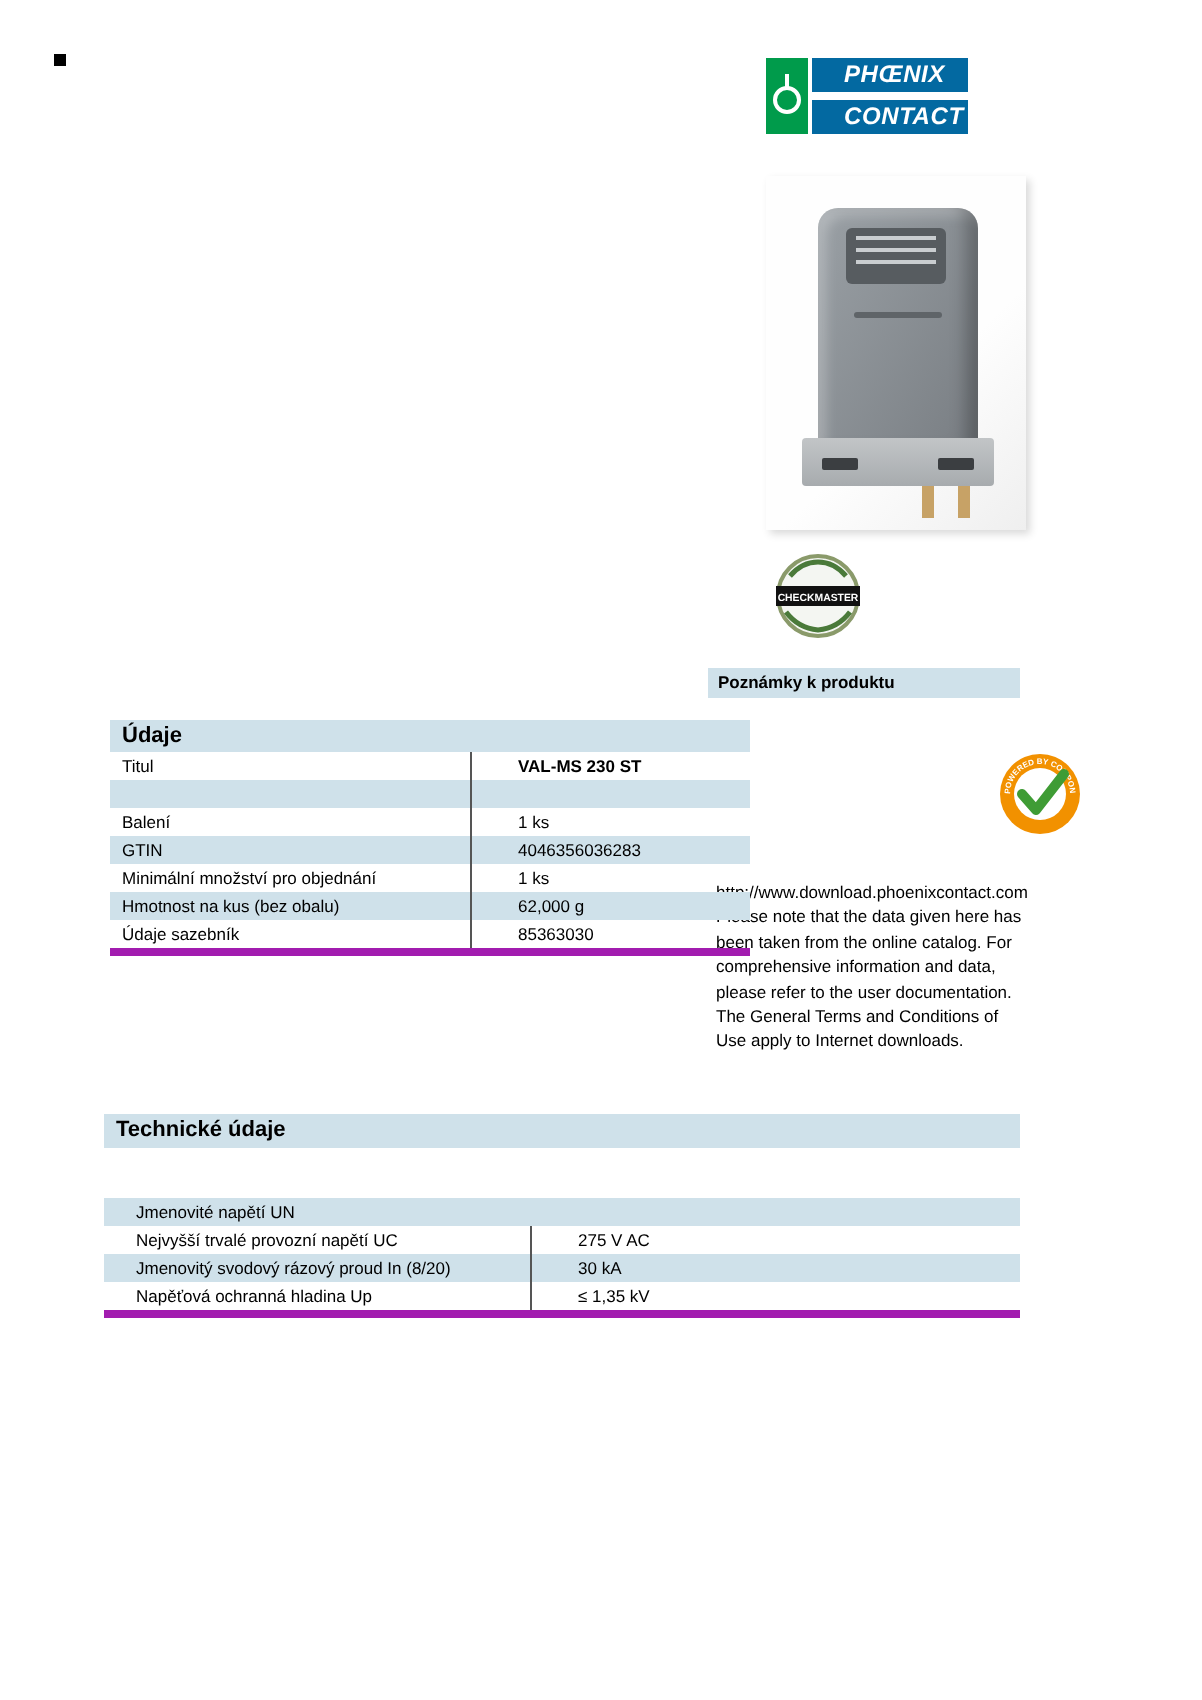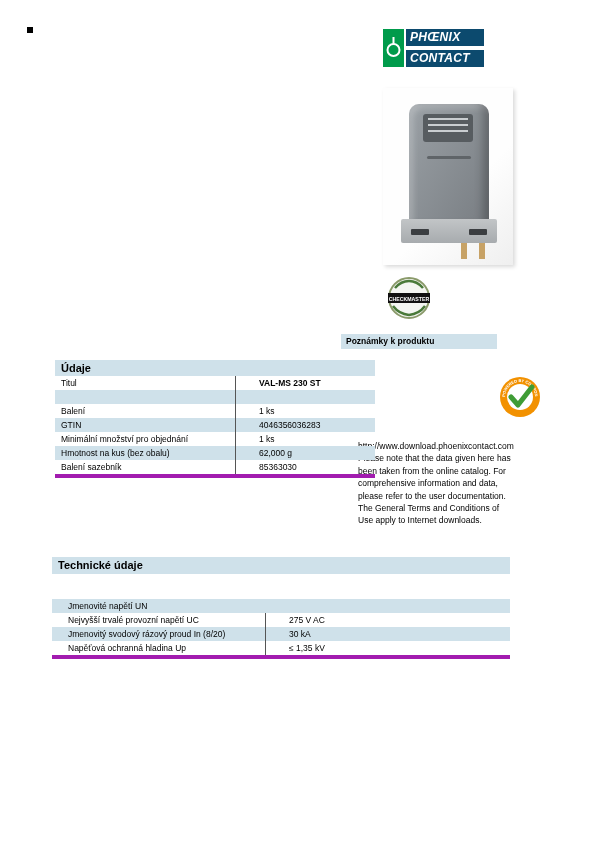--- a/index.html
+++ b/index.html
@@ -5,22 +5,22 @@
   html,body { margin:0; padding:0; background:#ffffff; }
   body { font-family:"Liberation Sans", sans-serif; color:#000; }
   .page { position:relative; width:601px; height:850px; background:#ffffff; overflow:hidden; }
 
   .reg-mark { position:absolute; left:27px; top:27px; width:6px; height:6px; background:#000; }
 
   
   .logo { position:absolute; left:383px; top:29px; width:101px; height:38px; display:flex; }
   .logo-green { width:21px; background:#009b4b; position:relative; margin-right:2px; }
   .logo-text { flex:1; display:flex; flex-direction:column; justify-content:space-between; }
-  .logo-bar { height:17px; background:#0c4a6e; color:#fff; font-weight:bold; font-style:italic;
-              font-size:12px; line-height:17px; padding-left:4px; letter-spacing:0.3px; }
+  .logo-bar { height:17px; background:#0369a1; color:#fff; font-weight:bold; font-style:italic;
+              font-size:12px; line-height:17px; padding-left:16px; letter-spacing:0.3px; }
 
   
   .photo { position:absolute; left:383px; top:88px; width:130px; height:177px;
            background:linear-gradient(135deg,#fefefe 60%,#efefef); box-shadow:2px 2px 4px rgba(0,0,0,0.15); }
   .module-body { position:absolute; left:26px; top:16px; width:80px; height:126px;
                  background:linear-gradient(120deg,#9aa0a5,#787d82); border-radius:10px 10px 4px 4px;
                  box-shadow:inset -6px -4px 8px rgba(0,0,0,0.25), inset 4px 4px 6px rgba(255,255,255,0.25); }
   .module-label { position:absolute; left:14px; top:10px; width:50px; height:28px;
                   background:#575c60; border-radius:3px; }
   .module-label span { display:block; height:2px; background:#c9cdd0; margin:4px 5px 0 5px; }
@@ -30,21 +30,21 @@
   .module-slot { position:absolute; bottom:8px; width:18px; height:6px; background:#3b3e41; border-radius:1px; }
   .slot-l { left:10px; } .slot-r { right:10px; }
   .module-pin { position:absolute; bottom:6px; width:6px; height:16px; background:#c7a266; }
   .pin-1 { left:78px; } .pin-2 { left:96px; }
 
   
   .checkmaster { position:absolute; left:387px; top:276px; width:44px; height:44px; }
   .seal { position:absolute; left:499px; top:374px; width:42px; height:46px; }
 
   
-  .notes-header { position:absolute; left:341px; top:334px; width:156px; height:15px;
+  .notes-header { position:absolute; left:354px; top:334px; width:156px; height:15px;
                   background:#cfe1ea; font-weight:bold; font-size:8.5px; line-height:15px; padding-left:5px; box-sizing:border-box; }
   .notes-body { position:absolute; left:358px; top:440px; width:157px; font-size:8.5px;
                 line-height:12.4px; overflow-wrap:anywhere; }
 
   
   .tbl { position:absolute; box-sizing:border-box; }
   .tbl-header { background:#cfe1ea; font-weight:bold; font-size:11px; box-sizing:border-box; padding-left:6px; }
   .rows { border-bottom:4px solid #a21caf; }
   .row { display:flex; height:14px; font-size:8.5px; line-height:14px; }
   .row .lbl { box-sizing:border-box; padding-left:6px; overflow:hidden; white-space:nowrap; }
@@ -148,21 +148,21 @@
       </div>
       <div class="row">
         <div class="lbl">Minimální množství pro objednání</div>
         <div class="val">1 ks</div>
       </div>
       <div class="row">
         <div class="lbl">Hmotnost na kus (bez obalu)</div>
         <div class="val">62,000 g</div>
       </div>
       <div class="row">
-        <div class="lbl">Balení sazebník</div>
+        <div class="lbl">Údaje sazebník</div>
         <div class="val">85363030</div>
       </div>
     </div>
   </div>
 
   <div class="tbl tech-tbl">
     <div class="tbl-header">Technické údaje</div>
     <div class="spacer"></div>
     <div class="rows">
       <div class="row">

